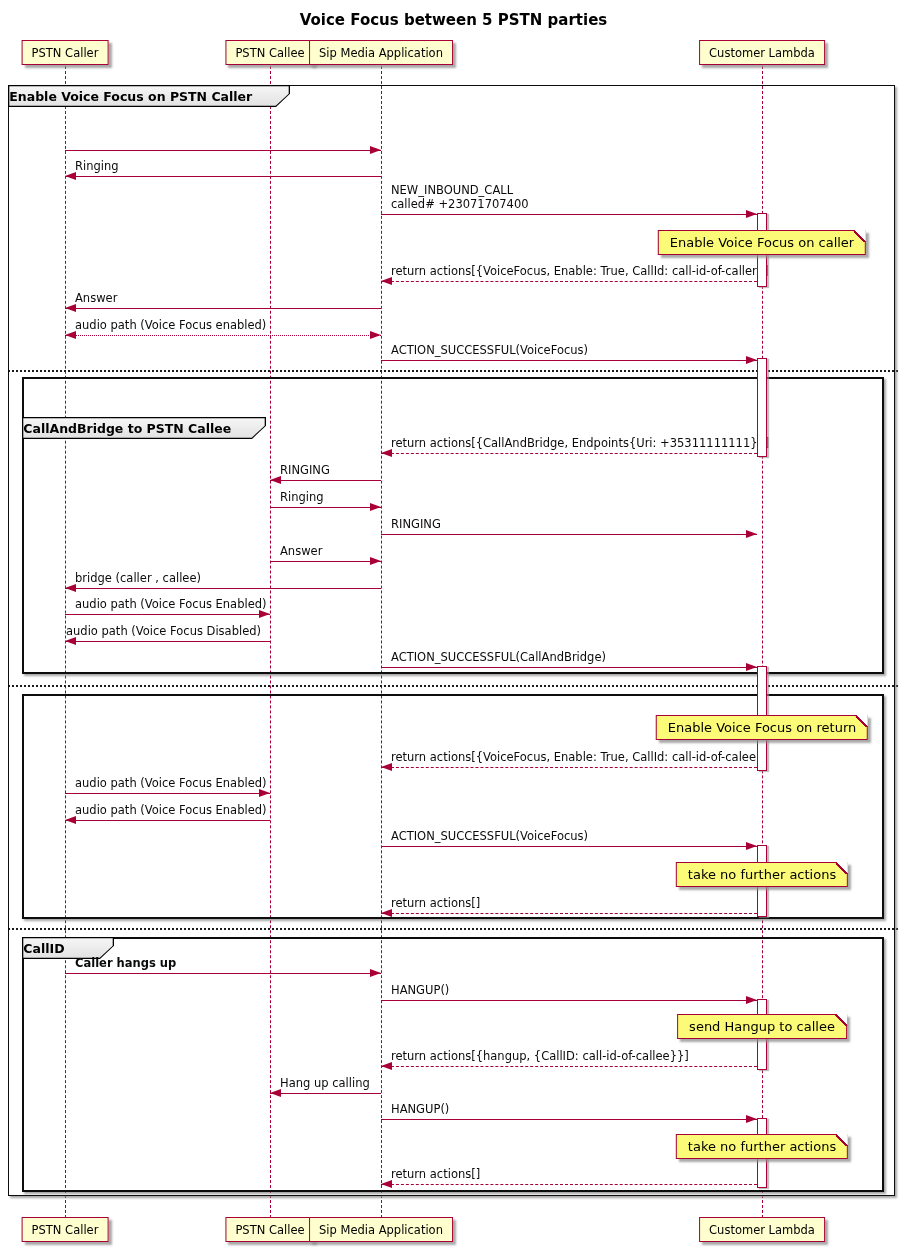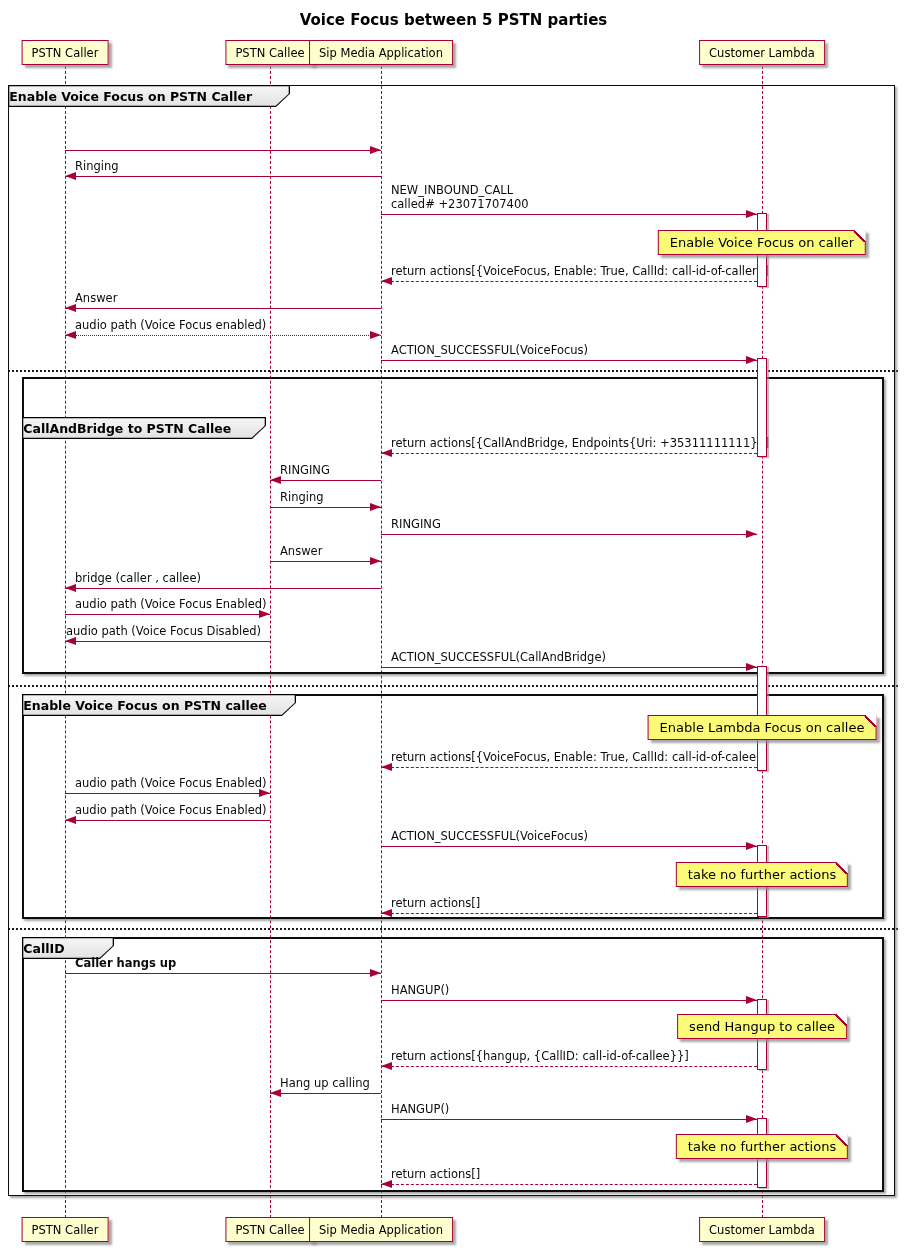--- a/index.html
+++ b/index.html
@@ -88,23 +88,20 @@
     <div class="divider" style="left: 8px; top: 928px; width: 890px;"></div>
     <div class="frame outer" style="left: 8px; top: 85px; width: 885px; height: 1109px;"></div>
     <div class="fh" style="left: 8px; top: 85px; width: 282px;">
       <div class="fh-in">Enable Voice Focus on PSTN Caller</div>
     </div>
     <div class="frame" style="left: 22px; top: 377px; width: 858px; height: 293px;"></div>
     <div class="fh" style="left: 22px; top: 377px; width: 244px; margin-top: 40px;">
       <div class="fh-in">CallAndBridge to PSTN Callee</div>
     </div>
     <div class="frame" style="left: 22px; top: 694px; width: 858px; height: 221px;"></div>
-    <div class="fh" style="left: 22px; top: 694px; width: 274px;">
-      <div class="fh-in">Enable Voice Focus on PSTN callee</div>
-    </div>
     <div class="frame" style="left: 22px; top: 937px; width: 858px; height: 251px;"></div>
     <div class="fh" style="left: 22px; top: 937px; width: 92px;">
       <div class="fh-in">CallID</div>
     </div>
     <div class="mline solid" style="left: 65px; top: 150px; width: 316px;"></div>
     <div class="head r" style="left: 370px; top: 146px;"></div>
     <div class="mline solid" style="left: 65px; top: 176px; width: 316px;"></div>
     <div class="head l" style="left: 65px; top: 172px;"></div>
     <div class="mlabel" style="left: 75px; bottom: 1082px;">
       <div>Ringing</div>
@@ -236,21 +233,21 @@
     <div class="mlabel" style="left: 391px; bottom: 74px;">
       <div>return actions[]</div>
     </div>
     <div class="act" style="left: 757px; top: 213px; height: 72px;"></div>
     <div class="act" style="left: 757px; top: 358px; height: 97px;"></div>
     <div class="act" style="left: 757px; top: 666px; height: 103px;"></div>
     <div class="act" style="left: 757px; top: 845px; height: 70px;"></div>
     <div class="act" style="left: 757px; top: 999px; height: 69px;"></div>
     <div class="act" style="left: 757px; top: 1118px; height: 68px;"></div>
     <div class="note" style="left: 762px; top: 230px;">Enable Voice Focus on caller</div>
-    <div class="note" style="left: 762px; top: 715px;">Enable Lambda Focus on callee</div>
+    <div class="note" style="left: 762px; top: 715px;">Enable Voice Focus on return</div>
     <div class="note" style="left: 762px; top: 862px;">take no further actions</div>
     <div class="note" style="left: 762px; top: 1014px;">send Hangup to callee</div>
     <div class="note" style="left: 762px; top: 1134px;">take no further actions</div>
     <div class="pbox" style="left: 65px; top: 40px;">PSTN Caller</div>
     <div class="pbox" style="left: 65px; top: 1217px;">PSTN Caller</div>
     <div class="pbox" style="left: 270px; top: 40px;">PSTN Callee</div>
     <div class="pbox" style="left: 270px; top: 1217px;">PSTN Callee</div>
     <div class="pbox" style="left: 381px; top: 40px;">Sip Media Application</div>
     <div class="pbox" style="left: 381px; top: 1217px;">Sip Media Application</div>
     <div class="pbox" style="left: 762px; top: 40px;">Customer Lambda</div>

